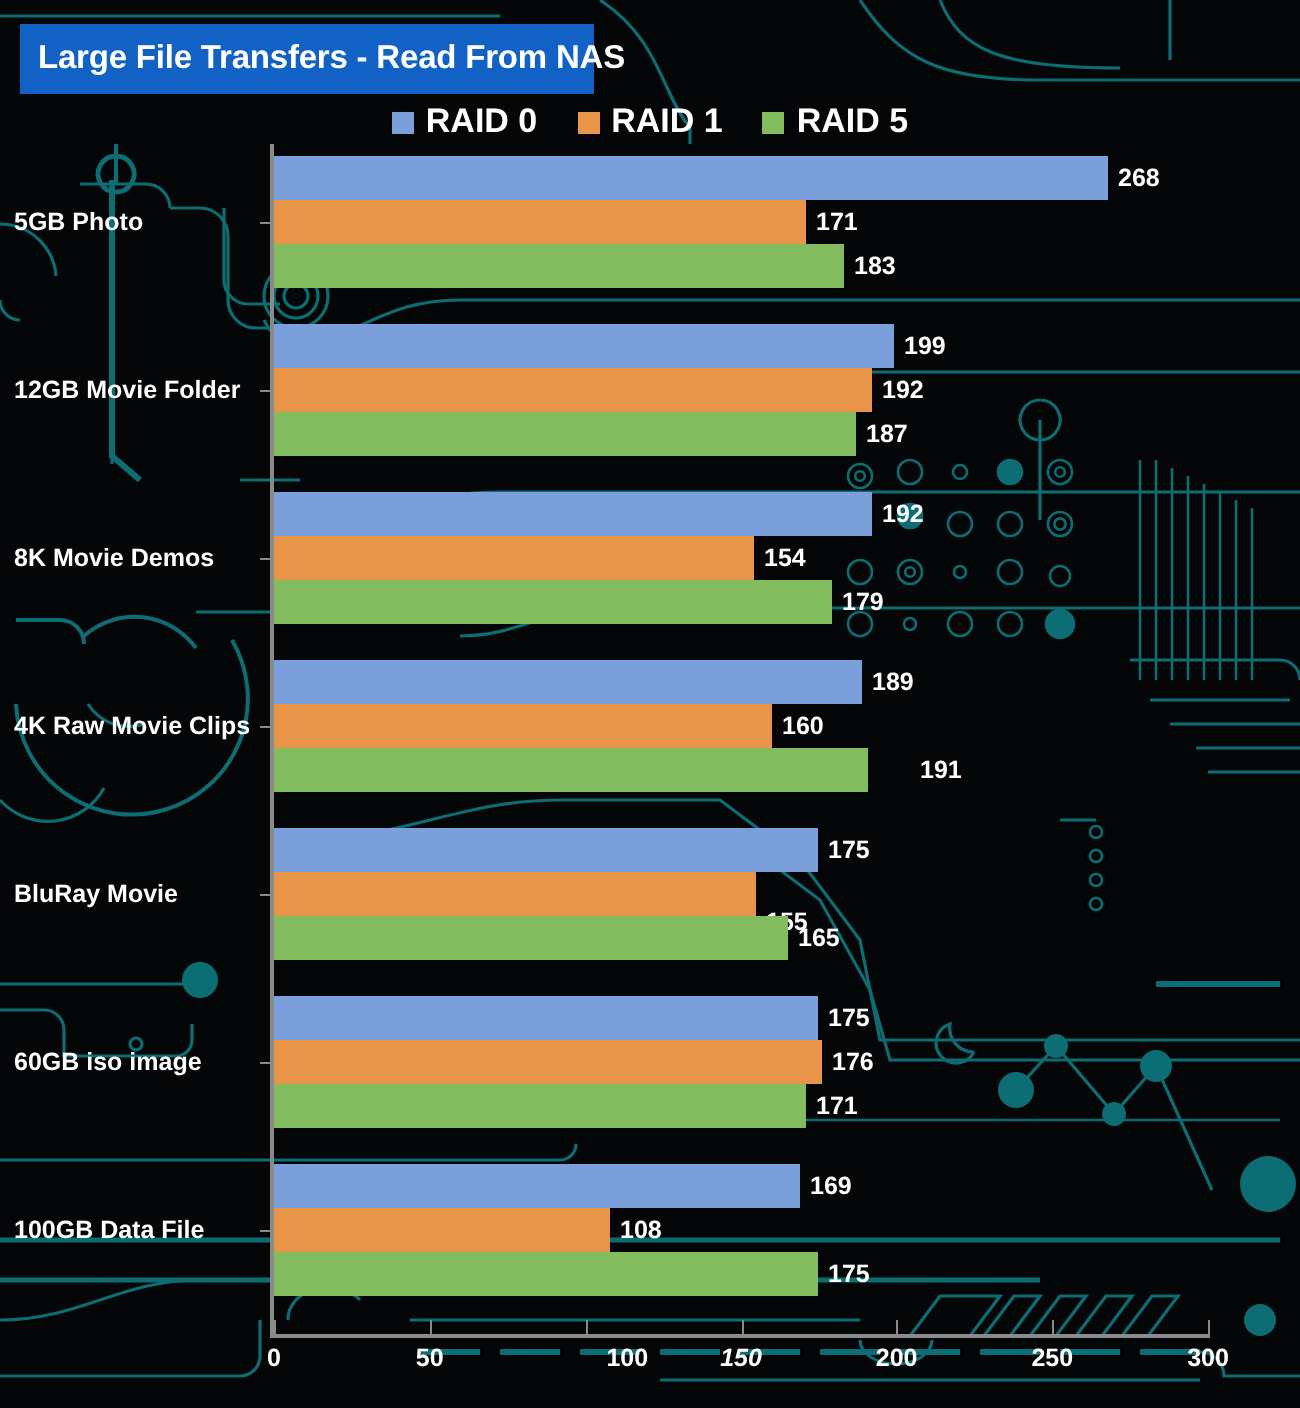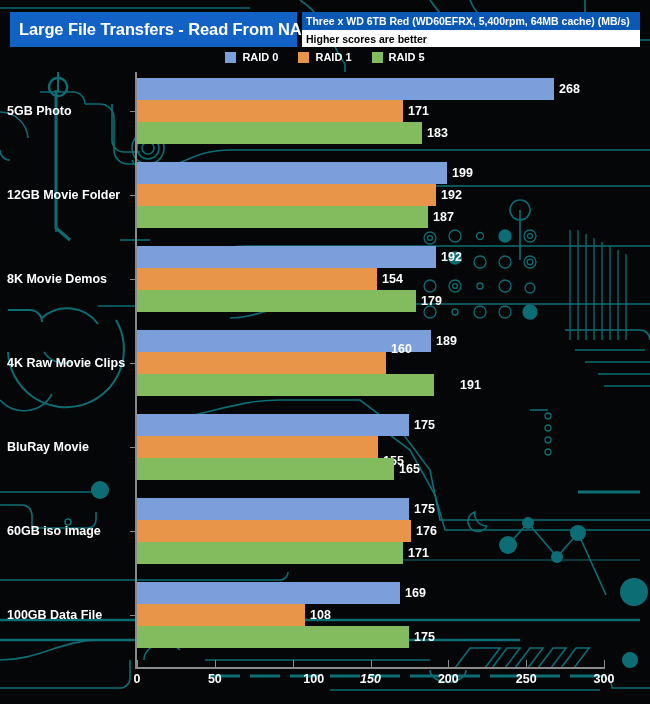--- a/index.html
+++ b/index.html
@@ -104,21 +104,21 @@
     align-items: center;
     gap: 6px;
   }
   .legend-swatch {
     width: 11px;
     height: 11px;
     display: block;
   }
   .legend-label {
     color: #ffffff;
-    font-size: 11px;
+    font-size: 17px;
     font-weight: bold;
     white-space: nowrap;
   }
 
   
   #plot {
     position: absolute;
     left: 0;
     top: 70px;
     width: 650px;
@@ -329,28 +329,20 @@
 
       <path d="M150 560 H640" stroke-width="1.2"></path>
       <path d="M150 300 C180 300 200 290 240 290"></path>
       <path d="M0 640 H520" stroke-width="2.5"></path>
     </g>
   </svg>
 
   <div id="header">
     <div id="title-box">
       <span id="title-text">Large File Transfers - Read From NAS</span>
-    </div>
-    <div id="subtitle-stack">
-      <div id="subtitle-box">
-        <span id="subtitle-text">Three x WD 6TB Red (WD60EFRX, 5,400rpm, 64MB cache) (MB/s)</span>
-      </div>
-      <div id="note-box">
-        <span id="note-text">Higher scores are better</span>
-      </div>
     </div>
   </div>
 
   <div id="legend">
       <div class="legend-item">
         <span class="legend-swatch" style="background: rgb(123, 159, 219);"></span>
         <span class="legend-label">RAID 0</span>
       </div>
       <div class="legend-item">
         <span class="legend-swatch" style="background: rgb(232, 149, 74);"></span>
@@ -387,21 +379,21 @@
       <div class="bar-value" style="left: 441px; top: 187px;">192</div>
       <div class="bar" style="left: 137px; top: 198px; width: 240px; background: rgb(232, 149, 74);"></div>
       <div class="bar-value" style="left: 382px; top: 209px;">154</div>
       <div class="bar" style="left: 137px; top: 220px; width: 279px; background: rgb(130, 188, 94);"></div>
       <div class="bar-value" style="left: 421px; top: 231px;">179</div>
       <div class="ytick" style="top: 293px;"></div>
       <div class="cat-label" style="top: 293px;">4K Raw Movie Clips</div>
       <div class="bar" style="left: 137px; top: 260px; width: 294px; background: rgb(123, 159, 219);"></div>
       <div class="bar-value" style="left: 436px; top: 271px;">189</div>
       <div class="bar" style="left: 137px; top: 282px; width: 249px; background: rgb(232, 149, 74);"></div>
-      <div class="bar-value" style="left: 391px; top: 279px;">160</div>
+      <div class="bar-value" style="left: 391px; top: 293px;">160</div>
       <div class="bar" style="left: 137px; top: 304px; width: 297px; background: rgb(130, 188, 94);"></div>
       <div class="bar-value" style="left: 439px; top: 315px; margin-left: 21px;">191</div>
       <div class="ytick" style="top: 377px;"></div>
       <div class="cat-label" style="top: 377px;">BluRay Movie</div>
       <div class="bar" style="left: 137px; top: 344px; width: 272px; background: rgb(123, 159, 219);"></div>
       <div class="bar-value" style="left: 414px; top: 355px;">175</div>
       <div class="bar" style="left: 137px; top: 366px; width: 241px; background: rgb(232, 149, 74);"></div>
       <div class="bar-value" style="left: 383px; top: 391px;">155</div>
       <div class="bar" style="left: 137px; top: 388px; width: 257px; background: rgb(130, 188, 94);"></div>
       <div class="bar-value" style="left: 399px; top: 399px;">165</div>

